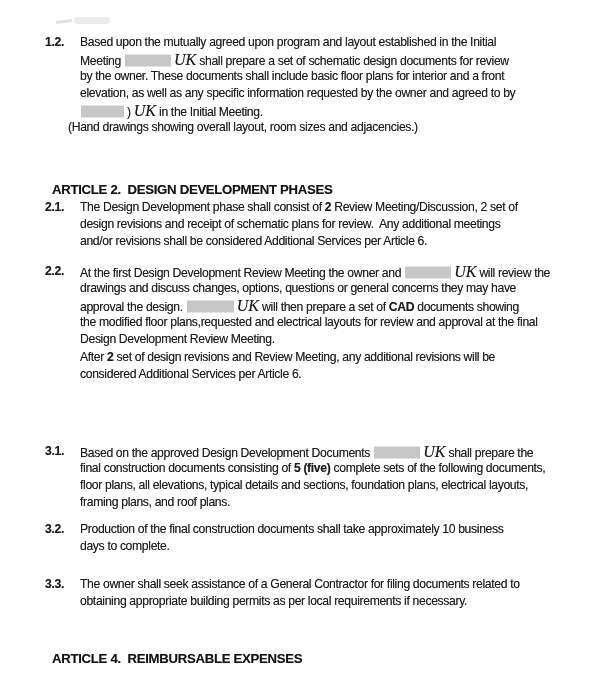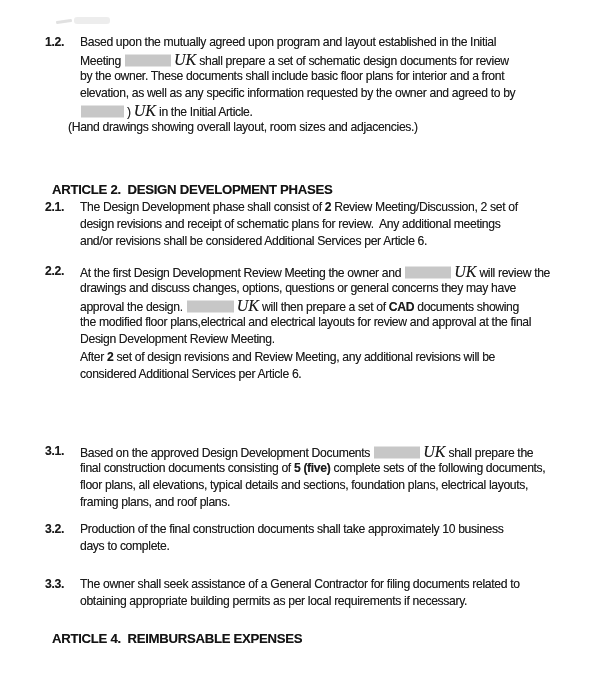--- a/index.html
+++ b/index.html
@@ -27,38 +27,38 @@
     letter-spacing:-0.3px; line-height:17px; white-space:pre; color:#141414; }
   .b0 { top:34px; }
   .b1 { top:173px; }
   .b2 { top:199px; }
   .b3 { top:263px; }
   .b4 { top:349px; }
   .b5 { top:402px; }
   .b6 { top:443px; }
   .b7 { top:521px; }
   .b8 { top:576px; }
-  .b9 { top:622px; }
+  .b9 { top:642px; }
   .clause-1-2 .line:nth-child(6) { margin-left:-12px; }
 </style>
 </head>
 <body>
 
 <div class="page">
   <div class="artifact-dash"></div>
   <div class="artifact-smudge"></div>
 
   <div class="clause b0 clause-1-2">
     <span class="num">1.2.</span>
     <div class="body">
         <div class="line"><span>Based upon the mutually agreed upon program and layout established in the Initial</span></div>
         <div class="line"><span>Meeting </span><span class="redact" style="width: 46px; background: rgb(199, 199, 199);"></span><span class="uk">UK</span><span> shall prepare a set of schematic design documents for review</span></div>
         <div class="line"><span>by the owner. These documents shall include basic floor plans for interior and a front</span></div>
         <div class="line"><span>elevation, as well as any specific information requested by the owner and agreed to by</span></div>
-        <div class="line"><span class="redact" style="width: 43px; background: rgb(199, 199, 199);"></span><span>) </span><span class="uk">UK</span><span> in the Initial Article.</span></div>
+        <div class="line"><span class="redact" style="width: 43px; background: rgb(199, 199, 199);"></span><span>) </span><span class="uk">UK</span><span> in the Initial Meeting.</span></div>
         <div class="line"><span>(Hand drawings showing overall layout, room sizes and adjacencies.)</span></div>
       </div>
   </div>
 
   <h2 class="heading b1">ARTICLE 2.  DESIGN DEVELOPMENT PHASES</h2>
 
   <div class="clause b2">
     <span class="num">2.1.</span>
     <div class="body">
         <div class="line"><span>The Design Development phase shall consist of </span><span class="b">2</span><span> Review Meeting/Discussion, 2 set of</span></div>
@@ -66,21 +66,21 @@
         <div class="line"><span>and/or revisions shall be considered Additional Services per Article 6.</span></div>
       </div>
   </div>
 
   <div class="clause b3">
     <span class="num">2.2.</span>
     <div class="body">
         <div class="line"><span>At the first Design Development Review Meeting the owner and </span><span class="redact" style="width: 46px; background: rgb(199, 199, 199);"></span><span class="uk">UK</span><span> will review the</span></div>
         <div class="line"><span>drawings and discuss changes, options, questions or general concerns they may have</span></div>
         <div class="line"><span>approval the design. </span><span class="redact" style="width: 47px; background: rgb(199, 199, 199);"></span><span class="uk">UK</span><span> will then prepare a set of </span><span class="b">CAD</span><span> documents showing</span></div>
-        <div class="line"><span>the modified floor plans,electrical and electrical layouts for review and approval at the final</span></div>
+        <div class="line"><span>the modified floor plans,requested and electrical layouts for review and approval at the final</span></div>
         <div class="line"><span>Design Development Review Meeting.</span></div>
       </div>
   </div>
 
   <div class="clause b4">
     <span class="num"></span>
     <div class="body">
         <div class="line"><span>After </span><span class="b">2</span><span> set of design revisions and Review Meeting, any additional revisions will be</span></div>
         <div class="line"><span>considered Additional Services per Article 6.</span></div>
       </div>

